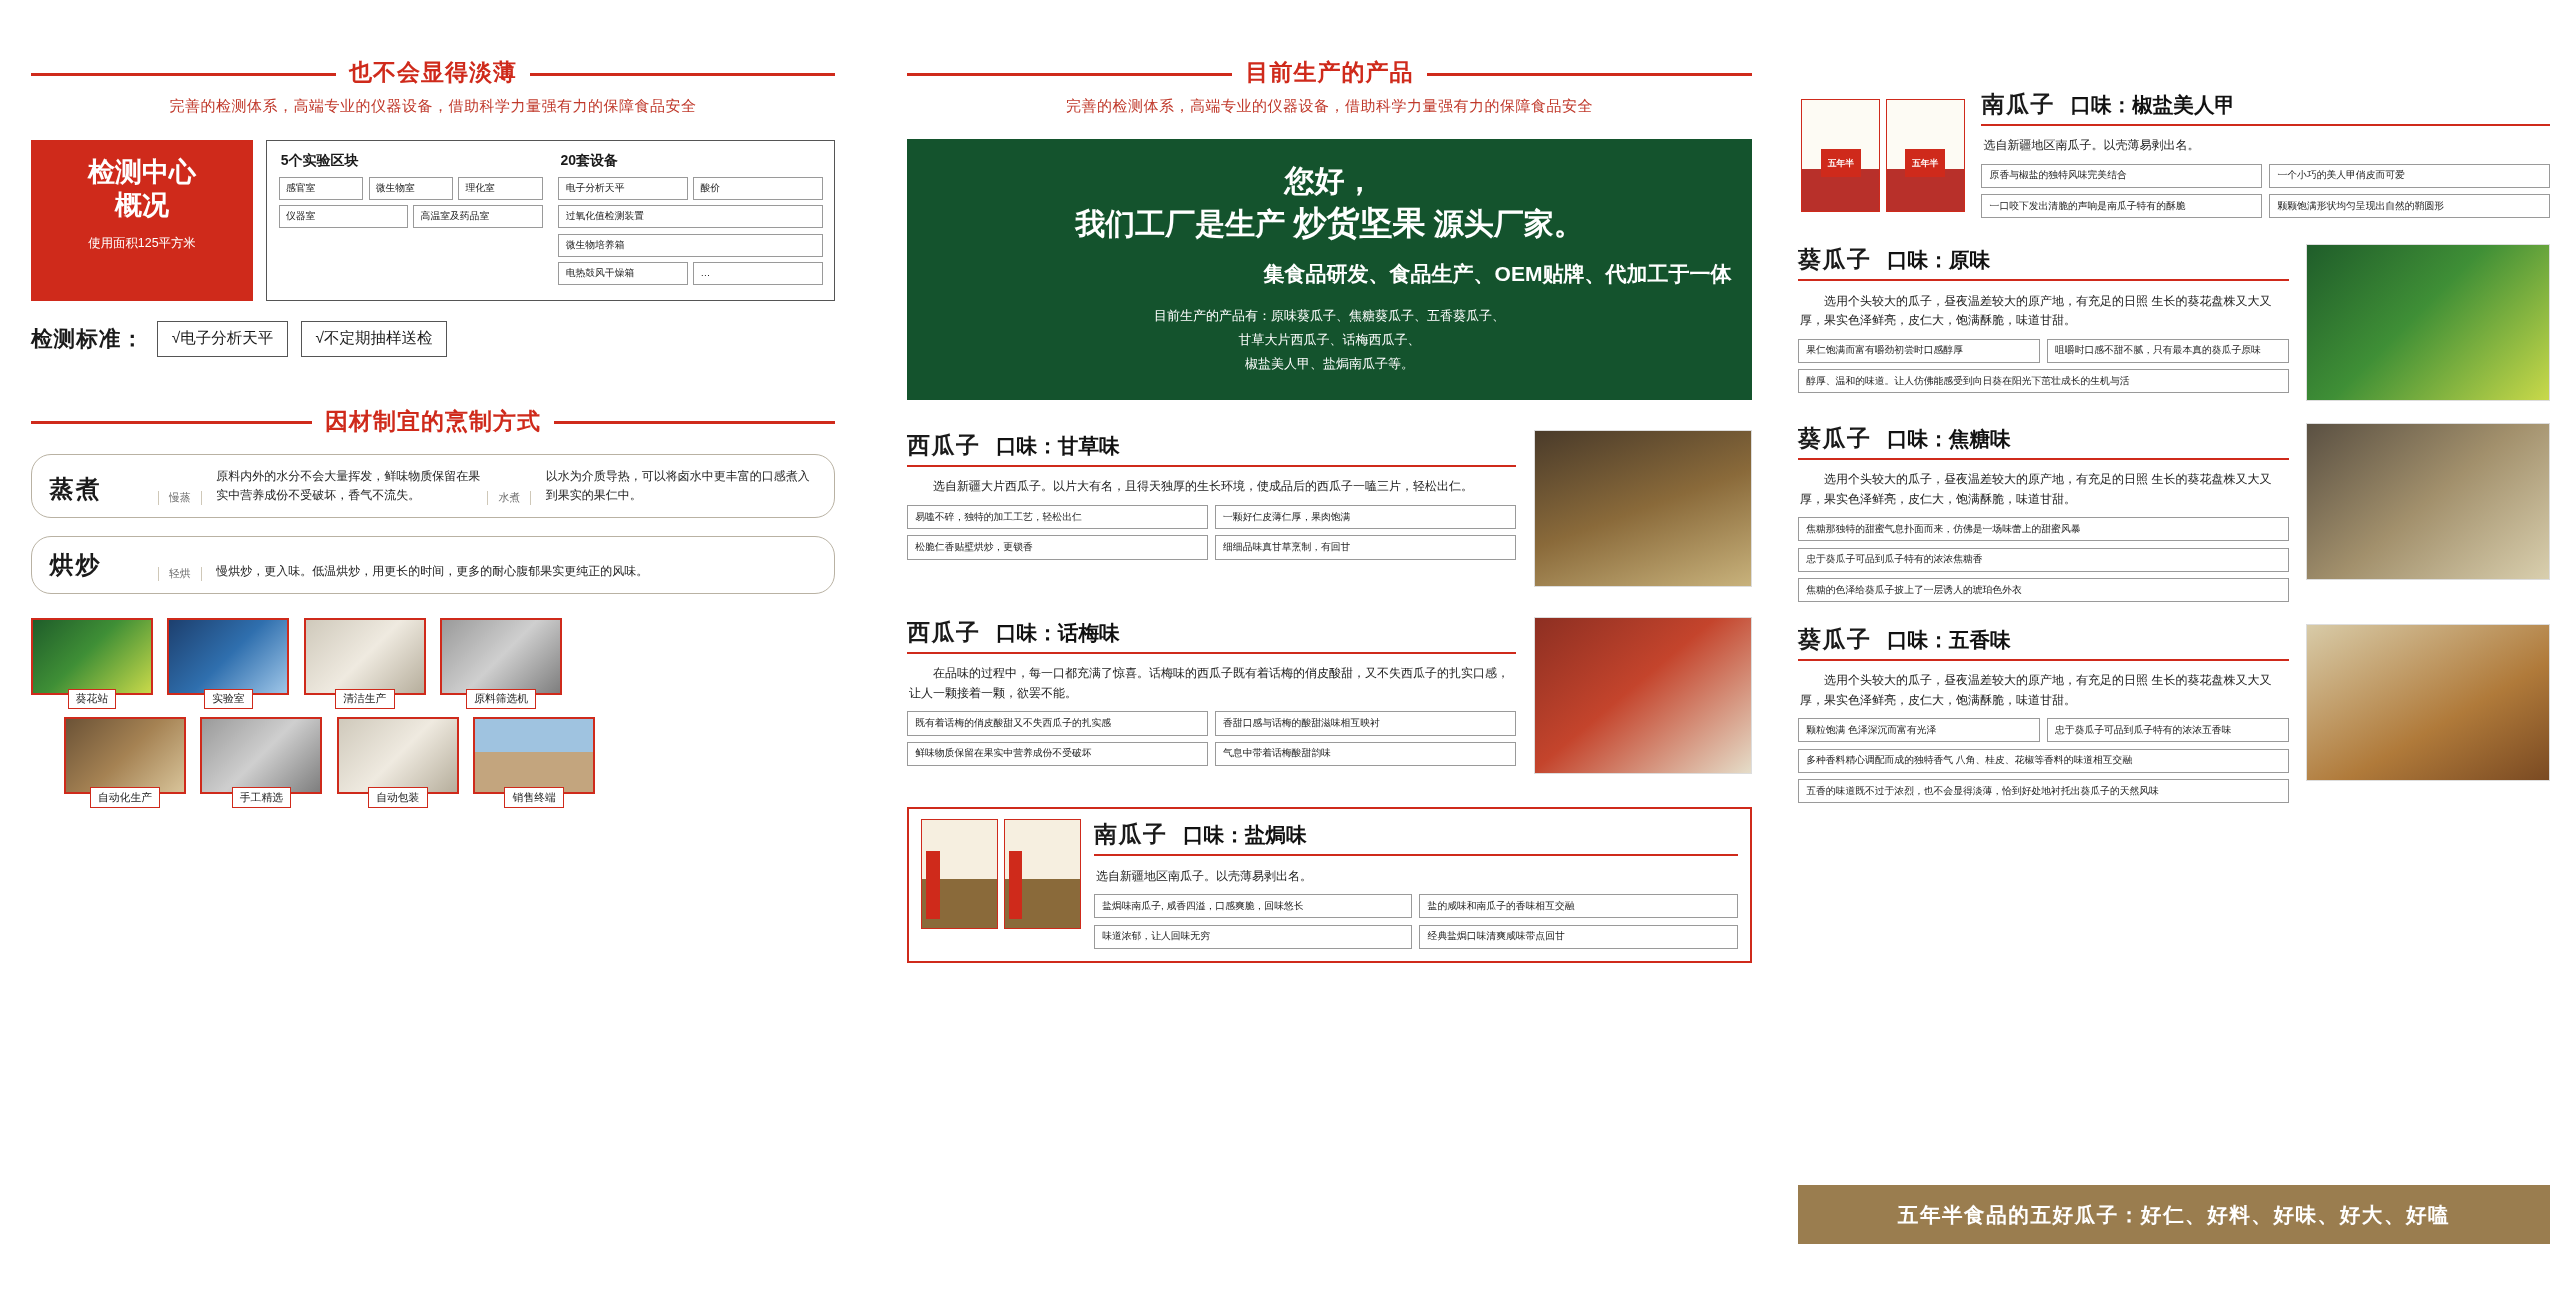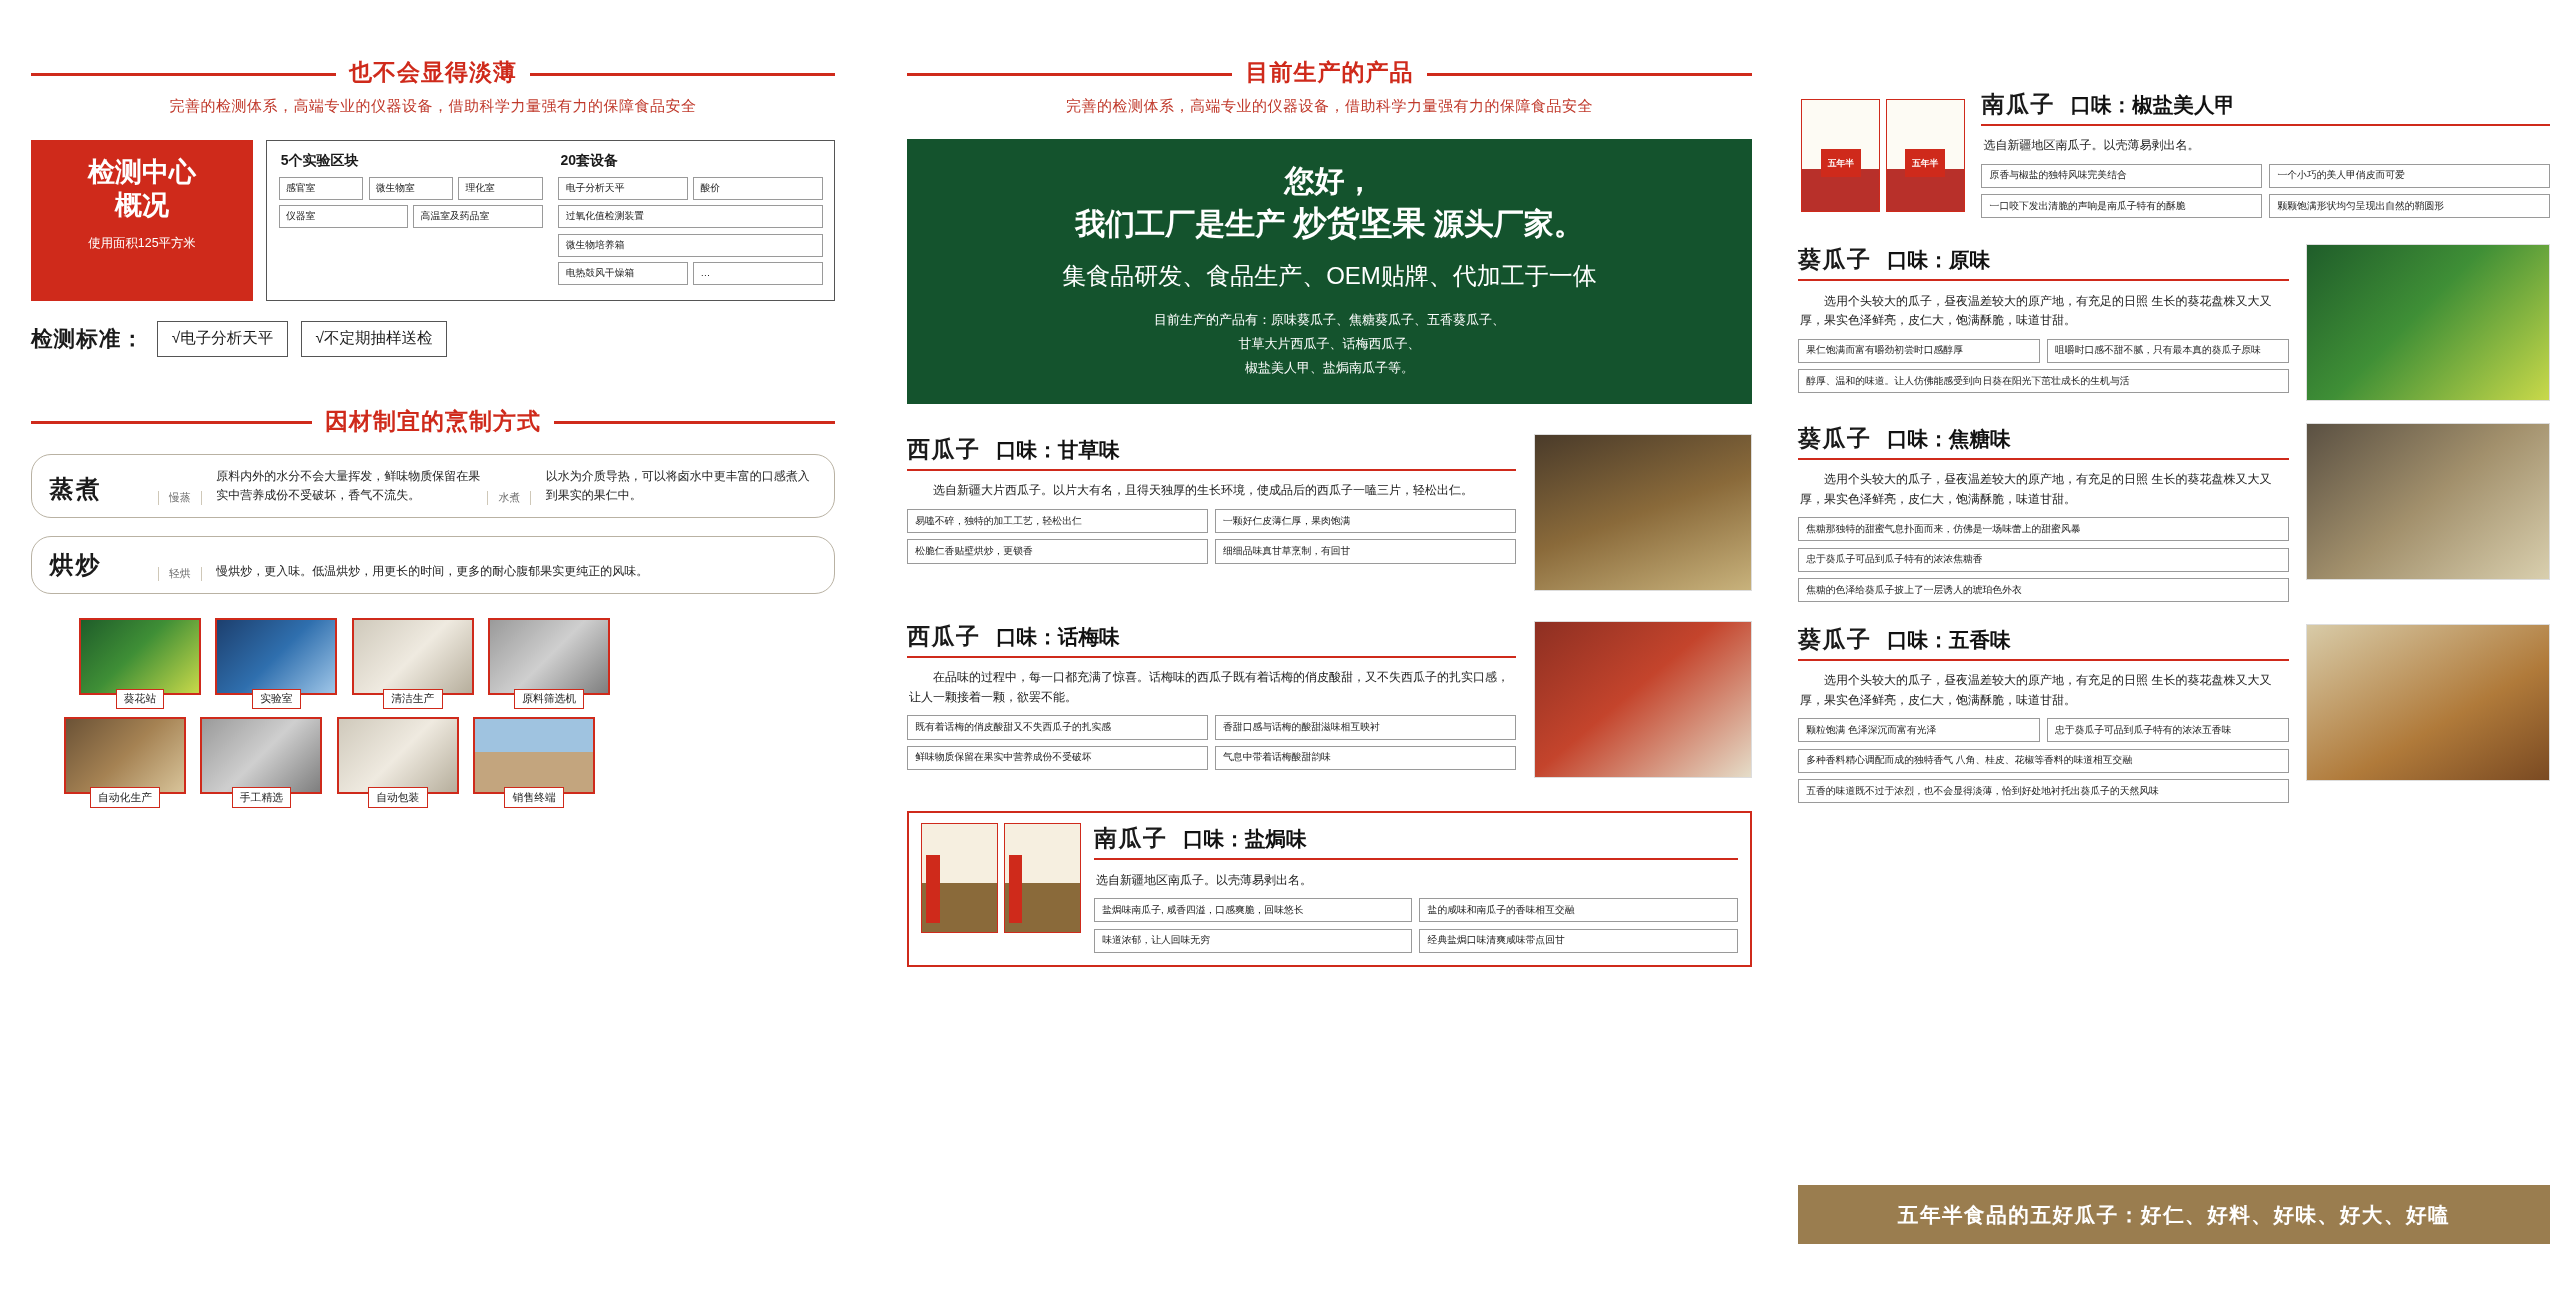--- a/index.html
+++ b/index.html
@@ -33,30 +33,30 @@
   .std-item{border:1.5px solid #555;font-size:15.5px;padding:6.2px 13.4px;margin-left:13.4px;white-space:nowrap;}
 
   
   .cook-card{border:1.5px solid #b9b2a3;border-radius:20px;padding:12.4px 17.5px;display:flex;align-items:flex-end;margin-top:17.5px;}
   .cook-name{font-size:24px;font-weight:bold;width:108px;letter-spacing:2.1px;}
   .cook-tag{width:32px;font-size:10.8px;line-height:1.25;text-align:center;color:#6b6b6b;border-left:1px solid #cfc8b8;border-right:1px solid #cfc8b8;padding:0 5.2px;margin-right:14.4px;}
   .cook-text{font-size:12px;line-height:1.55;color:#222;flex:1;}
 
   
   .photos{margin-top:24px;}
-  .prow{display:flex;gap:14.4px;justify-content:flex-start;margin-bottom:7.2px;margin-left:48px;}
+  .prow{display:flex;gap:14.4px;justify-content:flex-start;margin-bottom:7.2px;}
   .pitem{width:122px;text-align:center;}
   .pimg{width:122px;height:77px;border:2.1px solid #cf2a1b;box-sizing:border-box;background:#888;}
   .pcap{display:inline-block;margin-top:-7.2px;position:relative;border:1.5px solid #cf2a1b;background:#fff;font-size:10.8px;padding:2.1px 7.2px;}
 
   
   .hero{background:#14532d;color:#fff;margin-top:23px;padding:21.6px 20.6px 24px;text-align:center;}
   .hero .h1{font-size:30px;font-weight:bold;line-height:1.35;}
   .hero .h1 .big{font-size:33px;}
-  .hero .h2{font-size:24px;font-weight:normal;margin-top:14.4px;}
+  .hero .h2{font-size:21px;font-weight:bold;margin-top:14.4px;text-align:right;}
   .hero .h3{font-size:13px;margin-top:15.5px;line-height:1.85;}
 
   
   .prod{display:flex;margin-top:30px;align-items:flex-start;}
   .prod-main{flex:1;}
   .prod-title{display:flex;align-items:baseline;border-bottom:2.6px solid #cf2a1b;padding-bottom:4.1px;}
   .pt-a{font-size:23px;font-weight:bold;letter-spacing:1.5px;}
   .pt-b{font-size:20.6px;font-weight:bold;margin-left:15.5px;color:#111;}
   .prod-desc{font-size:12px;line-height:1.62;margin:10.3px 2.1px 8.2px;text-indent:24px;}
   .tagrow{display:flex;gap:7.2px;margin-top:6.2px;}

